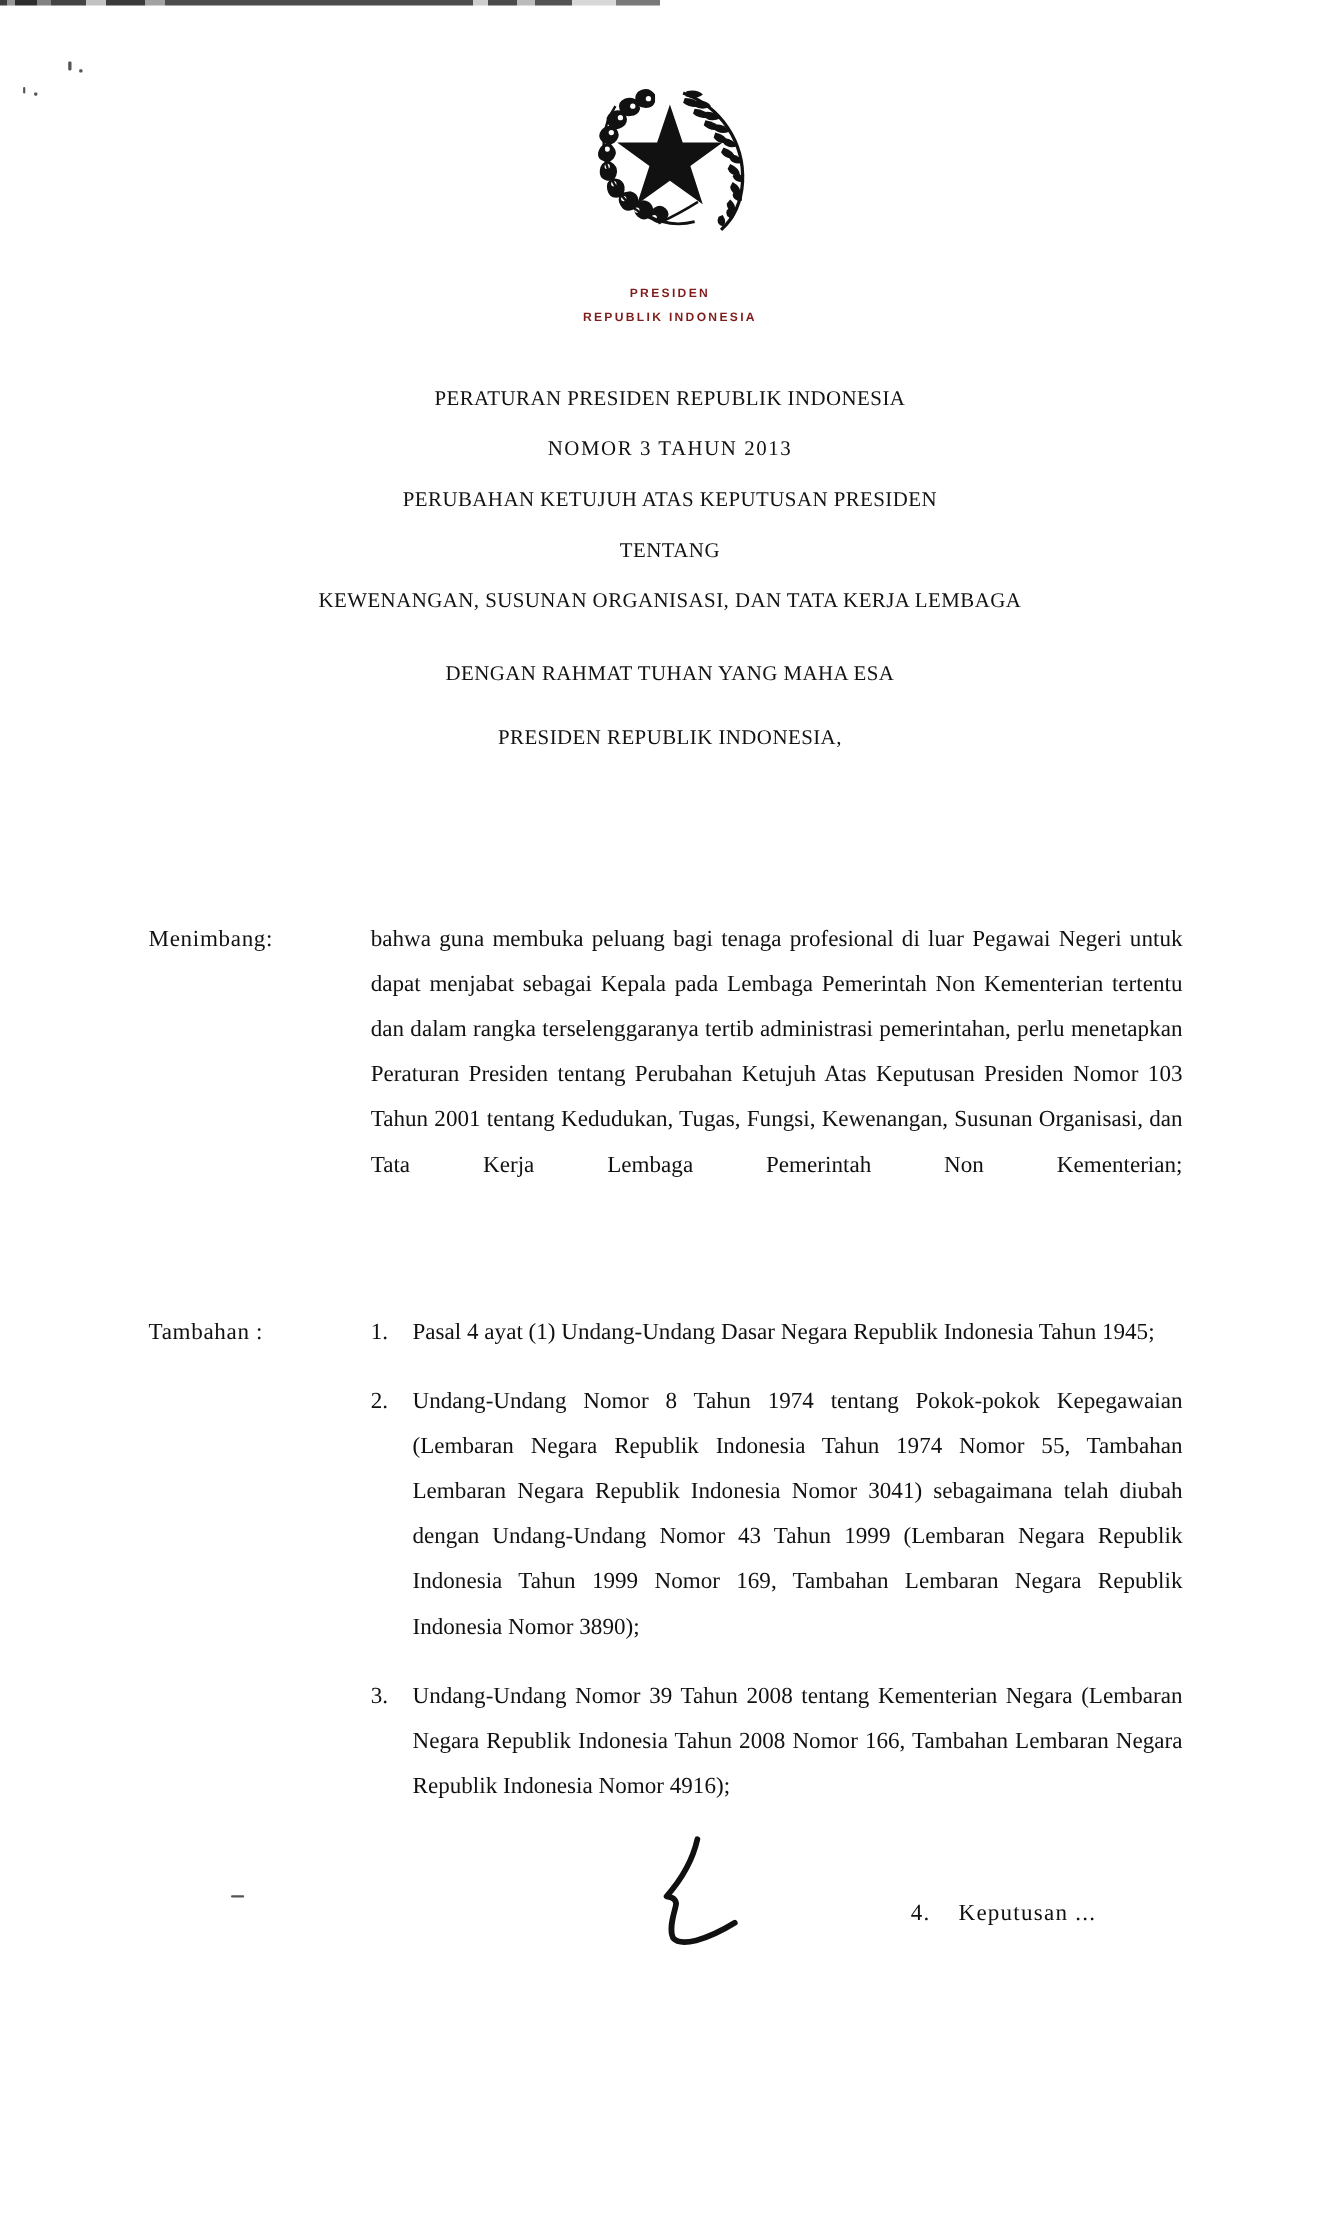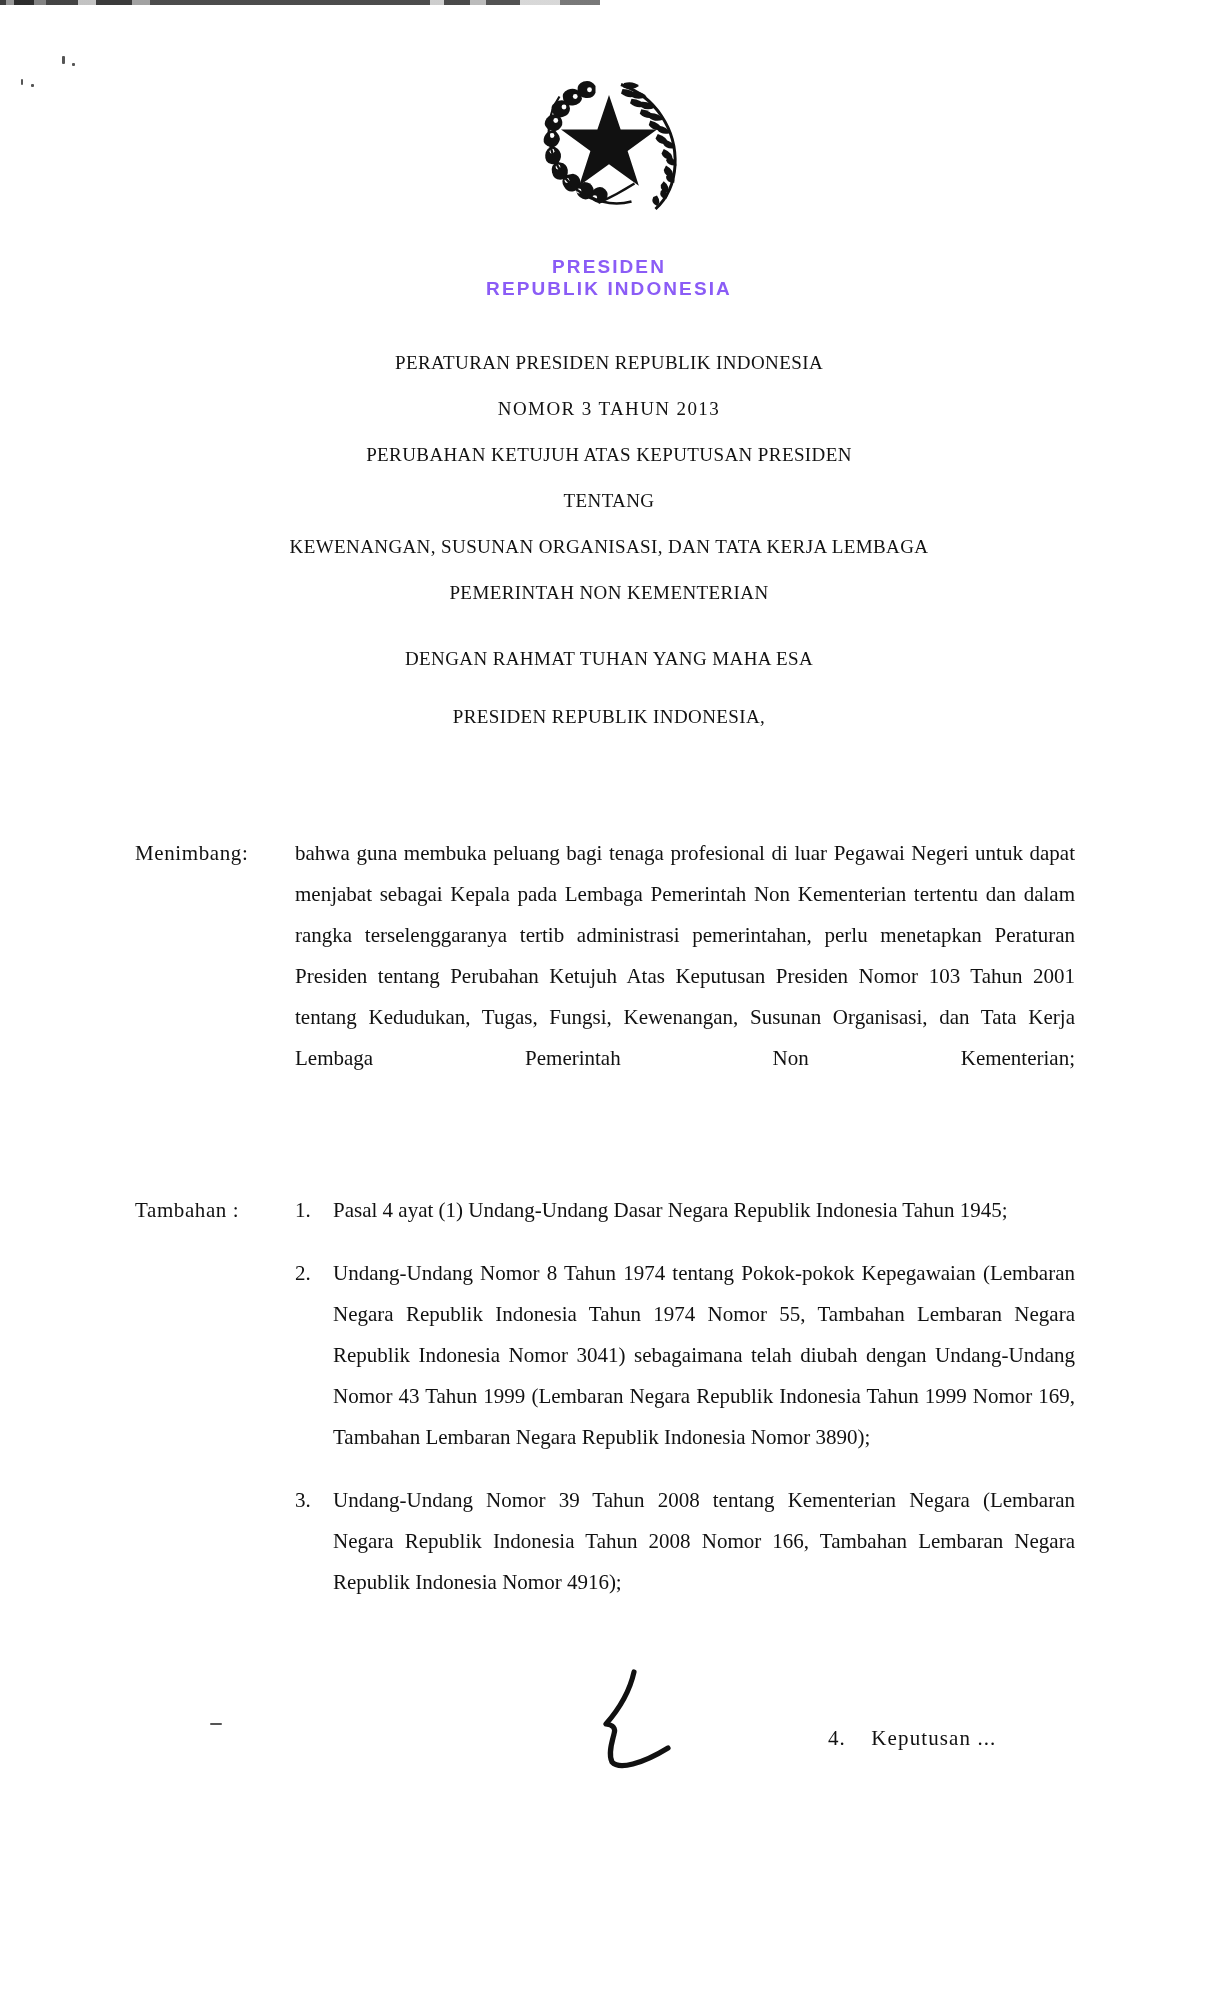--- a/index.html
+++ b/index.html
@@ -51,24 +51,24 @@
   .emblem { width: 168px; height: 150px; display: block; }
 
   
   .letterhead {
     position: absolute;
     left: 0; right: 0;
     top: 256px;
     text-align: center;
     font-family: "Liberation Sans", "DejaVu Sans", sans-serif;
     font-weight: bold;
-    font-size: 19px;
+    font-size: 11px;
     letter-spacing: 2.1px;
     line-height: 22px;
-    color: #8b5cf6;
+    color: #7f1d1d;
   }
 
   
   .titleblock {
     position: absolute;
     left: 110px;
     width: 998px;
     top: 340px;
     text-align: center;
     font-size: 19px;
@@ -85,20 +85,21 @@
   .body-block {
     position: absolute;
     left: 135px;
     width: 940px;
     font-size: 21px;
     line-height: 41px;
   }
   .row {
     display: flex;
     align-items: flex-start;
+    gap: 42px;
   }
   .label {
     flex: 0 0 auto;
     width: 160px;
     white-space: pre;
     font-size: 21px;
     letter-spacing: .6px;
   }
   .content {
     flex: 1 1 auto;
@@ -223,21 +224,20 @@
     <div>PRESIDEN</div>
     <div>REPUBLIK INDONESIA</div>
   </div>
 
   <div class="titleblock">
     <div class="title-line">PERATURAN PRESIDEN REPUBLIK INDONESIA</div>
     <div class="title-line title-wide">NOMOR  3  TAHUN  2013</div>
     <div class="title-line">PERUBAHAN KETUJUH ATAS KEPUTUSAN PRESIDEN</div>
     <div class="title-line">TENTANG</div>
     <div class="title-line">KEWENANGAN, SUSUNAN ORGANISASI, DAN TATA KERJA LEMBAGA</div>
-    <div class="title-line">PEMERINTAH NON KEMENTERIAN</div>
     <div class="gap-md"></div>
     <div class="title-line">DENGAN RAHMAT TUHAN YANG MAHA ESA</div>
     <div class="gap-sm"></div>
     <div class="title-line">PRESIDEN REPUBLIK INDONESIA,</div>
   </div>
 
   <div class="body-block" style="top:833px;">
     <div class="row">
       <div class="label">Menimbang:</div>
       <div class="content stretch">bahwa guna membuka peluang bagi tenaga profesional di luar Pegawai Negeri untuk dapat menjabat sebagai Kepala pada Lembaga Pemerintah Non Kementerian tertentu dan dalam rangka terselenggaranya tertib administrasi pemerintahan, perlu menetapkan Peraturan Presiden tentang Perubahan Ketujuh Atas Keputusan Presiden Nomor 103 Tahun 2001 tentang Kedudukan, Tugas, Fungsi, Kewenangan, Susunan Organisasi, dan Tata Kerja Lembaga Pemerintah Non Kementerian;</div>

